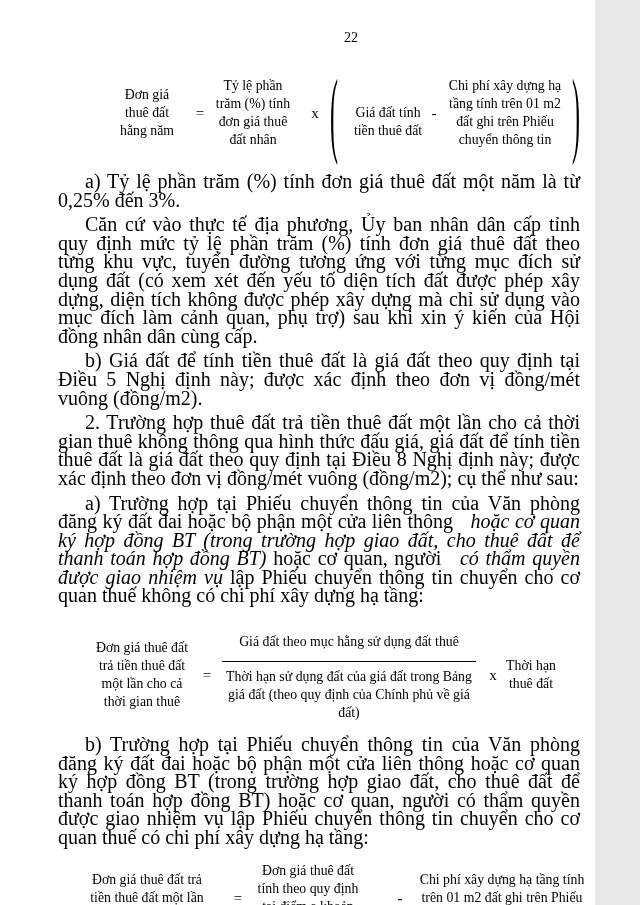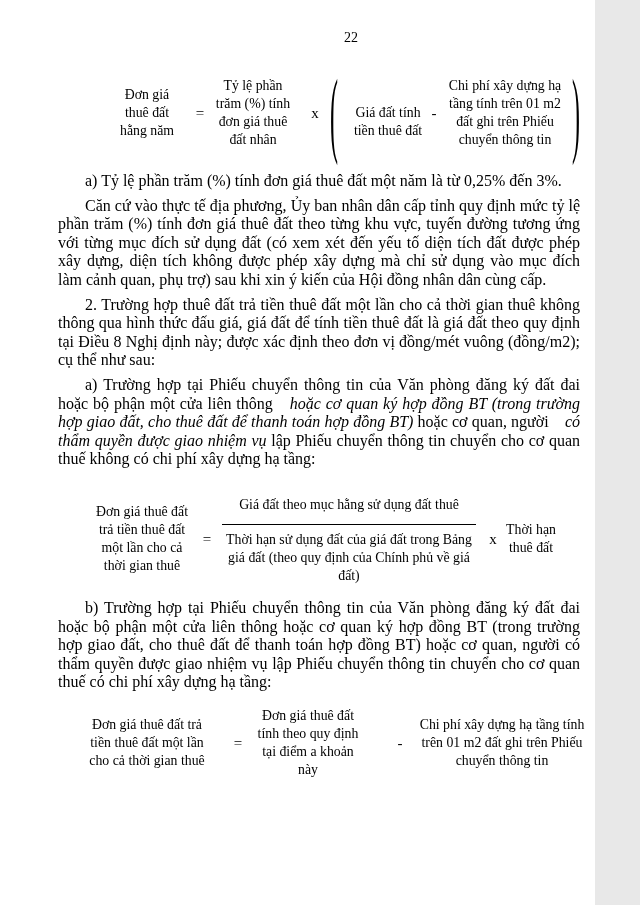--- a/index.html
+++ b/index.html
@@ -12,21 +12,21 @@
     overflow:hidden;
   }
   .page-number {
     position:absolute; left:344px; top:30px;
     font-size:14px; line-height:16px;
   }
   .content {
     position:absolute; left:58px; top:16px; width:522px;font-family:Liberation Serif, serif;
   }
   .para {
-    font-size:16px; line-height:18.6px;
+    font-size:20px; line-height:18.6px;
     text-align:justify; text-indent:27px;
     margin:6px 0 0 0;
   }
   .para i { font-style:italic;margin-left:12px; }
 
   
   .formula {
     display:flex; align-items:center;
     font-size:13.8px; line-height:18px; text-align:center;
   }
@@ -87,20 +87,21 @@
       <div class="fcell f1-term1">Giá đất tính tiền thuê đất</div>
       <div class="op f1-minus">-</div>
       <div class="fcell f1-term2">Chi phí xây dựng hạ tầng tính trên 01 m2 đất ghi trên Phiếu chuyển thông tin</div>
       <div class="paren paren-close">)</div>
     </div>
 
     <p class="para">a) Tỷ lệ phần trăm (%) tính đơn giá thuê đất một năm là từ 0,25% đến 3%.</p>
 
     <p class="para">Căn cứ vào thực tế địa phương, Ủy ban nhân dân cấp tỉnh quy định mức tỷ lệ phần trăm (%) tính đơn giá thuê đất theo từng khu vực, tuyến đường tương ứng với từng mục đích sử dụng đất (có xem xét đến yếu tố diện tích đất được phép xây dựng, diện tích không được phép xây dựng mà chỉ sử dụng vào mục đích làm cảnh quan, phụ trợ) sau khi xin ý kiến của Hội đồng nhân dân cùng cấp.</p>
 
+    <p class="para">b) Giá đất để tính tiền thuê đất là giá đất theo quy định tại Điều 5 Nghị định này; được xác định theo đơn vị đồng/mét vuông (đồng/m2).</p>
 
     <p class="para">2. Trường hợp thuê đất trả tiền thuê đất một lần cho cả thời gian thuê không thông qua hình thức đấu giá, giá đất để tính tiền thuê đất là giá đất theo quy định tại Điều 8 Nghị định này; được xác định theo đơn vị đồng/mét vuông (đồng/m2); cụ thể như sau:</p>
 
     <p class="para"><span>a) Trường hợp tại Phiếu chuyển thông tin của Văn phòng đăng ký đất đai hoặc bộ phận một cửa liên thông </span><i>hoặc cơ quan ký hợp đồng BT (trong trường hợp giao đất, cho thuê đất để thanh toán hợp đồng BT)</i><span> hoặc cơ quan, người </span><i>có thẩm quyền được giao nhiệm vụ</i><span> lập Phiếu chuyển thông tin chuyển cho cơ quan thuế không có chi phí xây dựng hạ tầng:</span></p>
 
     <div class="formula f2">
       <div class="fcell f2-result">Đơn giá thuê đất trả tiền thuê đất một lần cho cả thời gian thuê</div>
       <div class="op f2-eq">=</div>
       <div class="fcell f2-frac">
         <div class="f2-num">Giá đất theo mục hằng sử dụng đất thuê</div>

